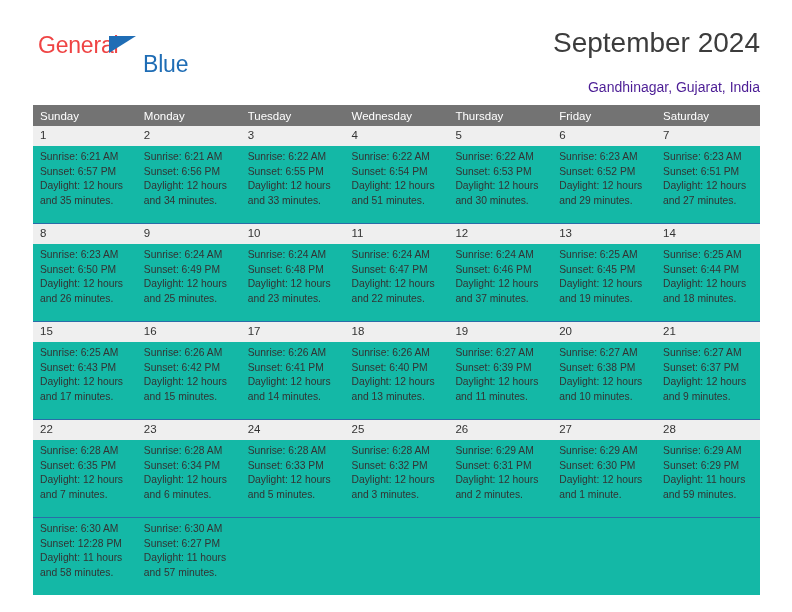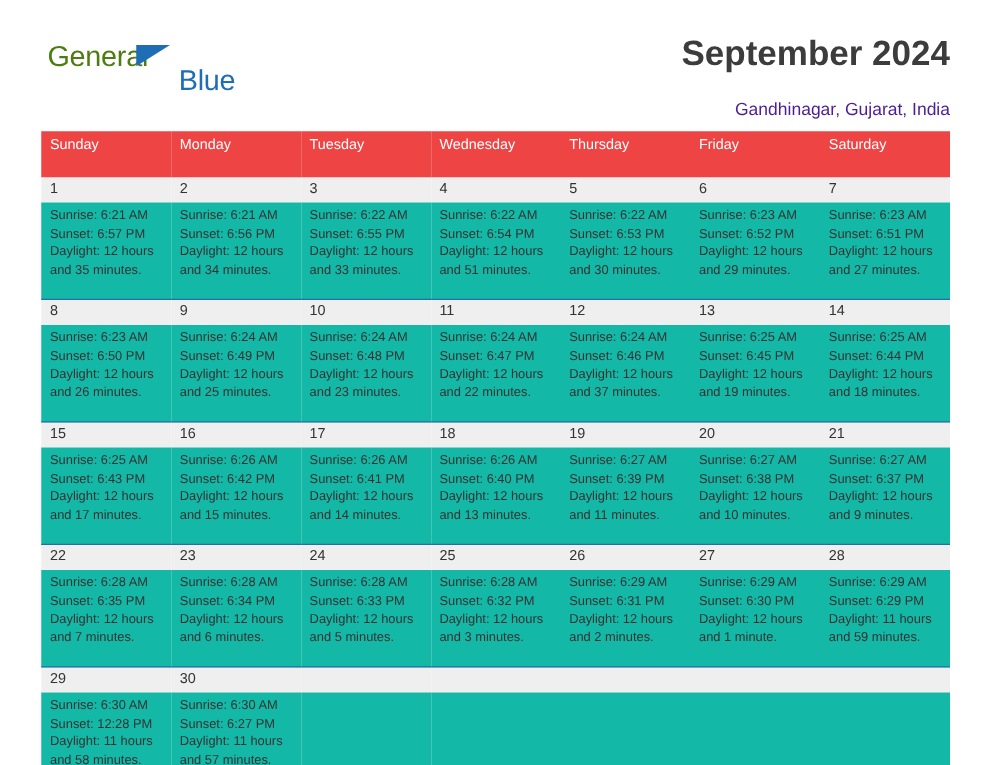--- a/index.html
+++ b/index.html
@@ -35,21 +35,21 @@
     top: 6px;
     width: 180px;
     height: 56px;
   }
   .logo-general {
     position: absolute;
     left: 0px;
     top: 0px;
     font-size: 23px;
     letter-spacing: -0.2px;
-    color: #4d7c0f;
+    color: #ef4444;
     font-family: "Liberation Sans", sans-serif;
   }
   .logo-tri {
     position: absolute;
     left: 71px;
     top: 4px;
     width: 0;
     height: 0;
     border-left: 27px solid #1f6db5;
     border-bottom: 17px solid transparent;
@@ -66,21 +66,21 @@
   }
   .title-block {
     position: absolute;
     right: 0;
     top: 0;
     text-align: right;
   }
   .cal-title {
     font-size: 28px;
     color: #3c3c3c;
-    font-weight: bold;
+    font-weight: normal;
     line-height: 34px;
     white-space: nowrap;
   }
   .cal-subtitle {
     font-size: 14px;
     color: #4c1d95;
     line-height: 20px;
     margin-top: 17px;
     white-space: nowrap;
   }
@@ -88,26 +88,26 @@
   
   .calendar {
     position: absolute;
     left: 33px;
     top: 105px;
     width: 727px;
     border-collapse: collapse;
     table-layout: fixed;
   }
   .calendar th {
-    background: #ef4444;
+    background: #737373;
     color: #ffffff;
     font-size: 11.5px;
     font-weight: normal;
     text-align: left;
-    padding: 4px 0 20px 7px;
+    padding: 4px 0 4px 7px;
     height: 13px;
     border: none;
   }
   .calendar td {
     vertical-align: top;
     padding: 0;
     border: none;
     width: 103.85px;
   }
   .week-sep td {
@@ -392,44 +392,35 @@
           <td>
             <div class="detail-line">Sunrise: 6:29 AM</div>
             <div class="detail-line">Sunset: 6:29 PM</div>
             <div class="detail-line">Daylight: 11 hours</div>
             <div class="detail-line">and 59 minutes.</div>
           </td>
         </tr>
         <tr class="week-sep">
           <td colspan="7"></td>
         </tr>
-        <tr class="daynum-row">
-          <td>29</td>
-          <td>30</td>
+        <tr class="detail-row">
+          <td>
+            <div class="detail-line">Sunrise: 6:30 AM</div>
+            <div class="detail-line">Sunset: 12:28 PM</div>
+            <div class="detail-line">Daylight: 11 hours</div>
+            <div class="detail-line">and 58 minutes.</div>
+          </td>
+          <td>
+            <div class="detail-line">Sunrise: 6:30 AM</div>
+            <div class="detail-line">Sunset: 6:27 PM</div>
+            <div class="detail-line">Daylight: 11 hours</div>
+            <div class="detail-line">and 57 minutes.</div>
+          </td>
           <td class="empty-cell"></td>
           <td class="empty-cell"></td>
           <td class="empty-cell"></td>
           <td class="empty-cell"></td>
           <td class="empty-cell"></td>
         </tr>
-        <tr class="detail-row">
-          <td>
-            <div class="detail-line">Sunrise: 6:30 AM</div>
-            <div class="detail-line">Sunset: 12:28 PM</div>
-            <div class="detail-line">Daylight: 11 hours</div>
-            <div class="detail-line">and 58 minutes.</div>
-          </td>
-          <td>
-            <div class="detail-line">Sunrise: 6:30 AM</div>
-            <div class="detail-line">Sunset: 6:27 PM</div>
-            <div class="detail-line">Daylight: 11 hours</div>
-            <div class="detail-line">and 57 minutes.</div>
-          </td>
-          <td class="empty-cell"></td>
-          <td class="empty-cell"></td>
-          <td class="empty-cell"></td>
-          <td class="empty-cell"></td>
-          <td class="empty-cell"></td>
-        </tr>
       </tbody>
   </table>
 
 </div>
 
 </body></html>

